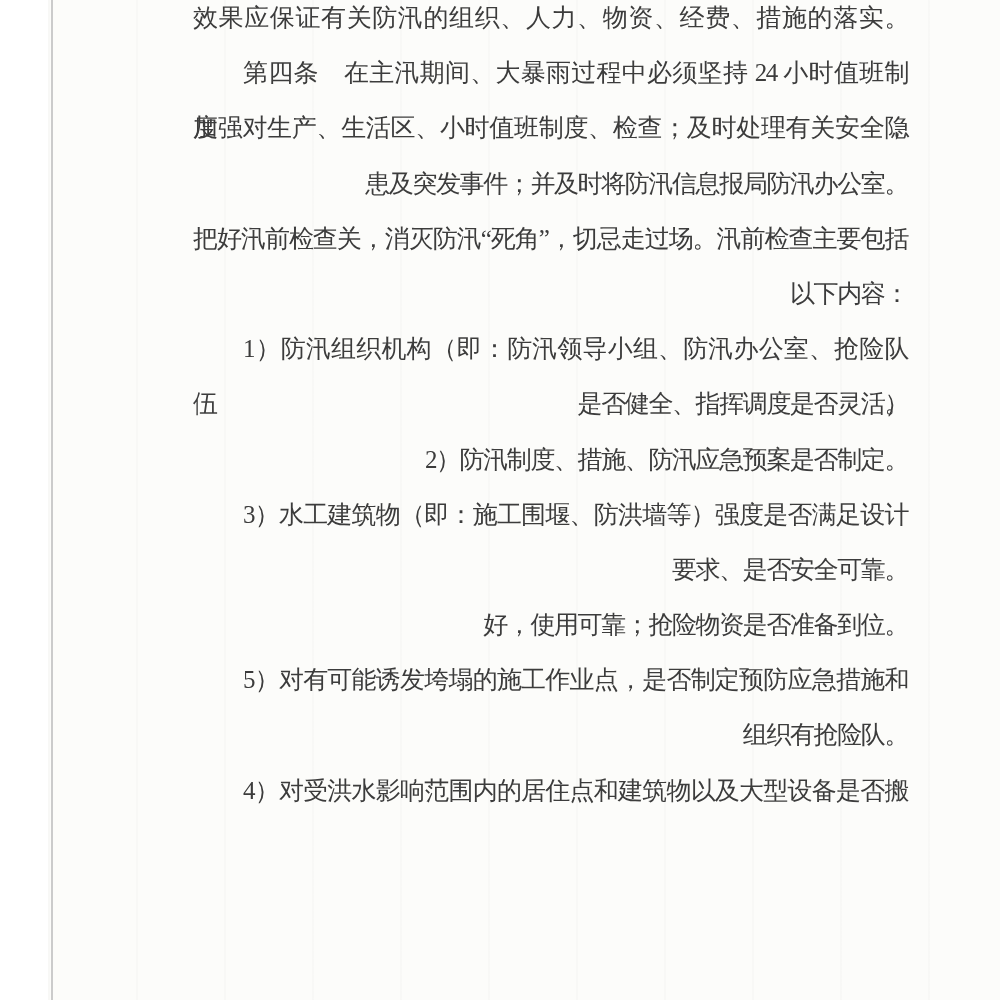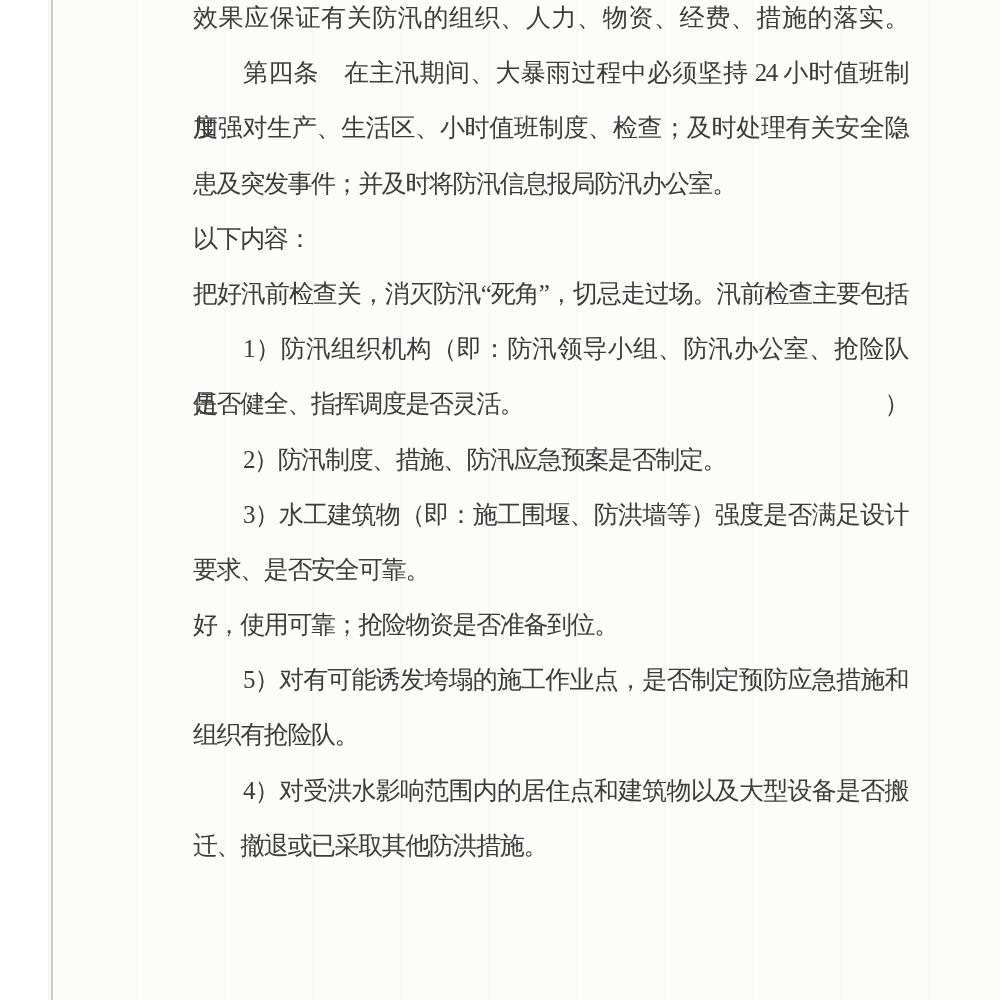--- a/index.html
+++ b/index.html
@@ -32,21 +32,21 @@
     position: absolute;
     left: 145px;
     top: -10px;
     width: 715px;
   }
   .line {
     height: 55.2px;
     line-height: 55.2px;
     font-size: 25px;
     letter-spacing: -1.4px;
-    text-align: left;
+    text-align: right;
     white-space: normal;
     overflow: visible;
   }
   .line.full {
     text-align: justify;
     text-align-last: justify;
   }
   .line.indent {
     text-indent: 50px;
   }
@@ -55,26 +55,25 @@
 <body>
 
 <div class="page" id="page" style="background-color: rgb(252, 252, 250); color: rgb(60, 60, 60); margin-left: 48px;">
   <div class="edge edge-left" id="edge-left" style="background-color: rgb(203, 203, 203);"></div>
   <div class="edge edge-right" id="edge-right" style="background-color: rgb(203, 203, 203);"></div>
   <div class="text-block" id="text-block">
       <div class="line full">效果应保证有关防汛的组织、人力、物资、经费、措施的落实。</div>
       <div class="line indent full">第四条　在主汛期间、大暴雨过程中必须坚持 24 小时值班制度，</div>
       <div class="line full">加强对生产、生活区、小时值班制度、检查；及时处理有关安全隐</div>
       <div class="line">患及突发事件；并及时将防汛信息报局防汛办公室。</div>
+      <div class="line full">把好汛前检查关，消灭防汛“死角”，切忌走过场。汛前检查主要包括</div>
       <div class="line">以下内容：</div>
-      <div class="line full">把好汛前检查关，消灭防汛“死角”，切忌走过场。汛前检查主要包括</div>
       <div class="line indent full">1）防汛组织机构（即：防汛领导小组、防汛办公室、抢险队伍）</div>
       <div class="line">是否健全、指挥调度是否灵活。</div>
       <div class="line indent">2）防汛制度、措施、防汛应急预案是否制定。</div>
       <div class="line indent full">3）水工建筑物（即：施工围堰、防洪墙等）强度是否满足设计</div>
       <div class="line">要求、是否安全可靠。</div>
       <div class="line">好，使用可靠；抢险物资是否准备到位。</div>
       <div class="line indent full">5）对有可能诱发垮塌的施工作业点，是否制定预防应急措施和</div>
       <div class="line">组织有抢险队。</div>
       <div class="line indent full">4）对受洪水影响范围内的居住点和建筑物以及大型设备是否搬</div>
-      <div class="line">迁、撤退或已采取其他防洪措施。</div>
     </div>
 </div>
 
 </body></html>

